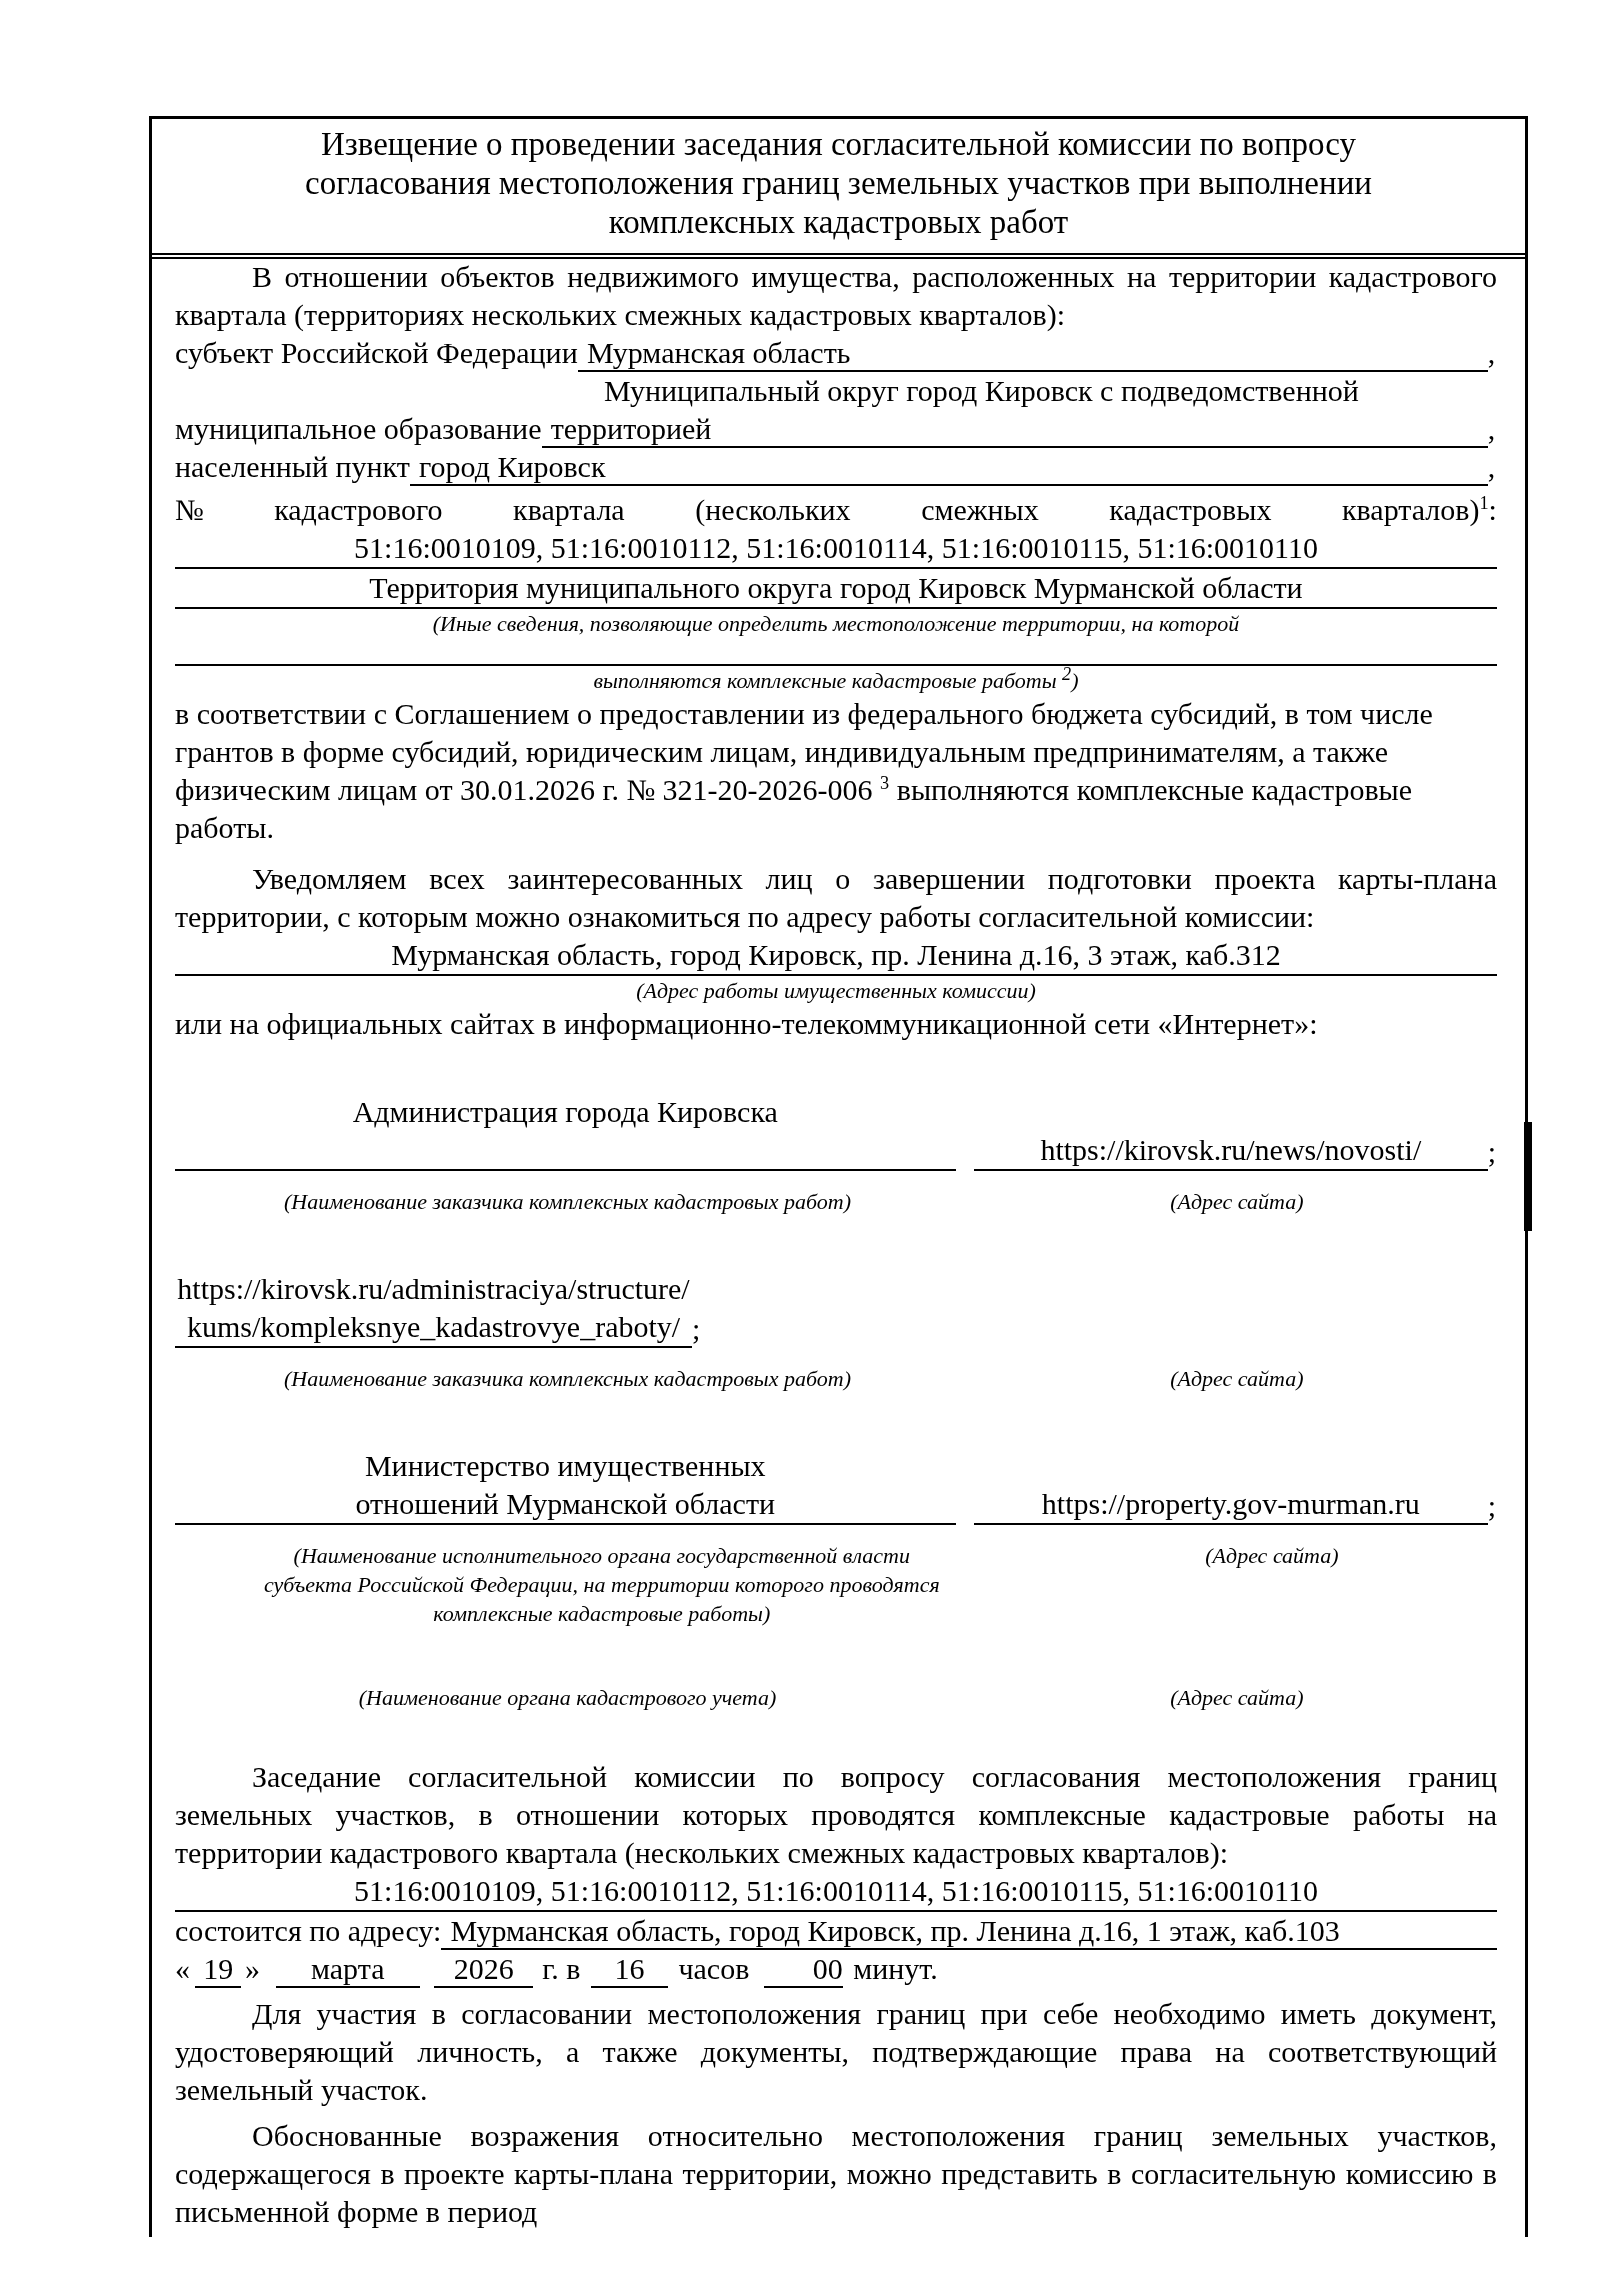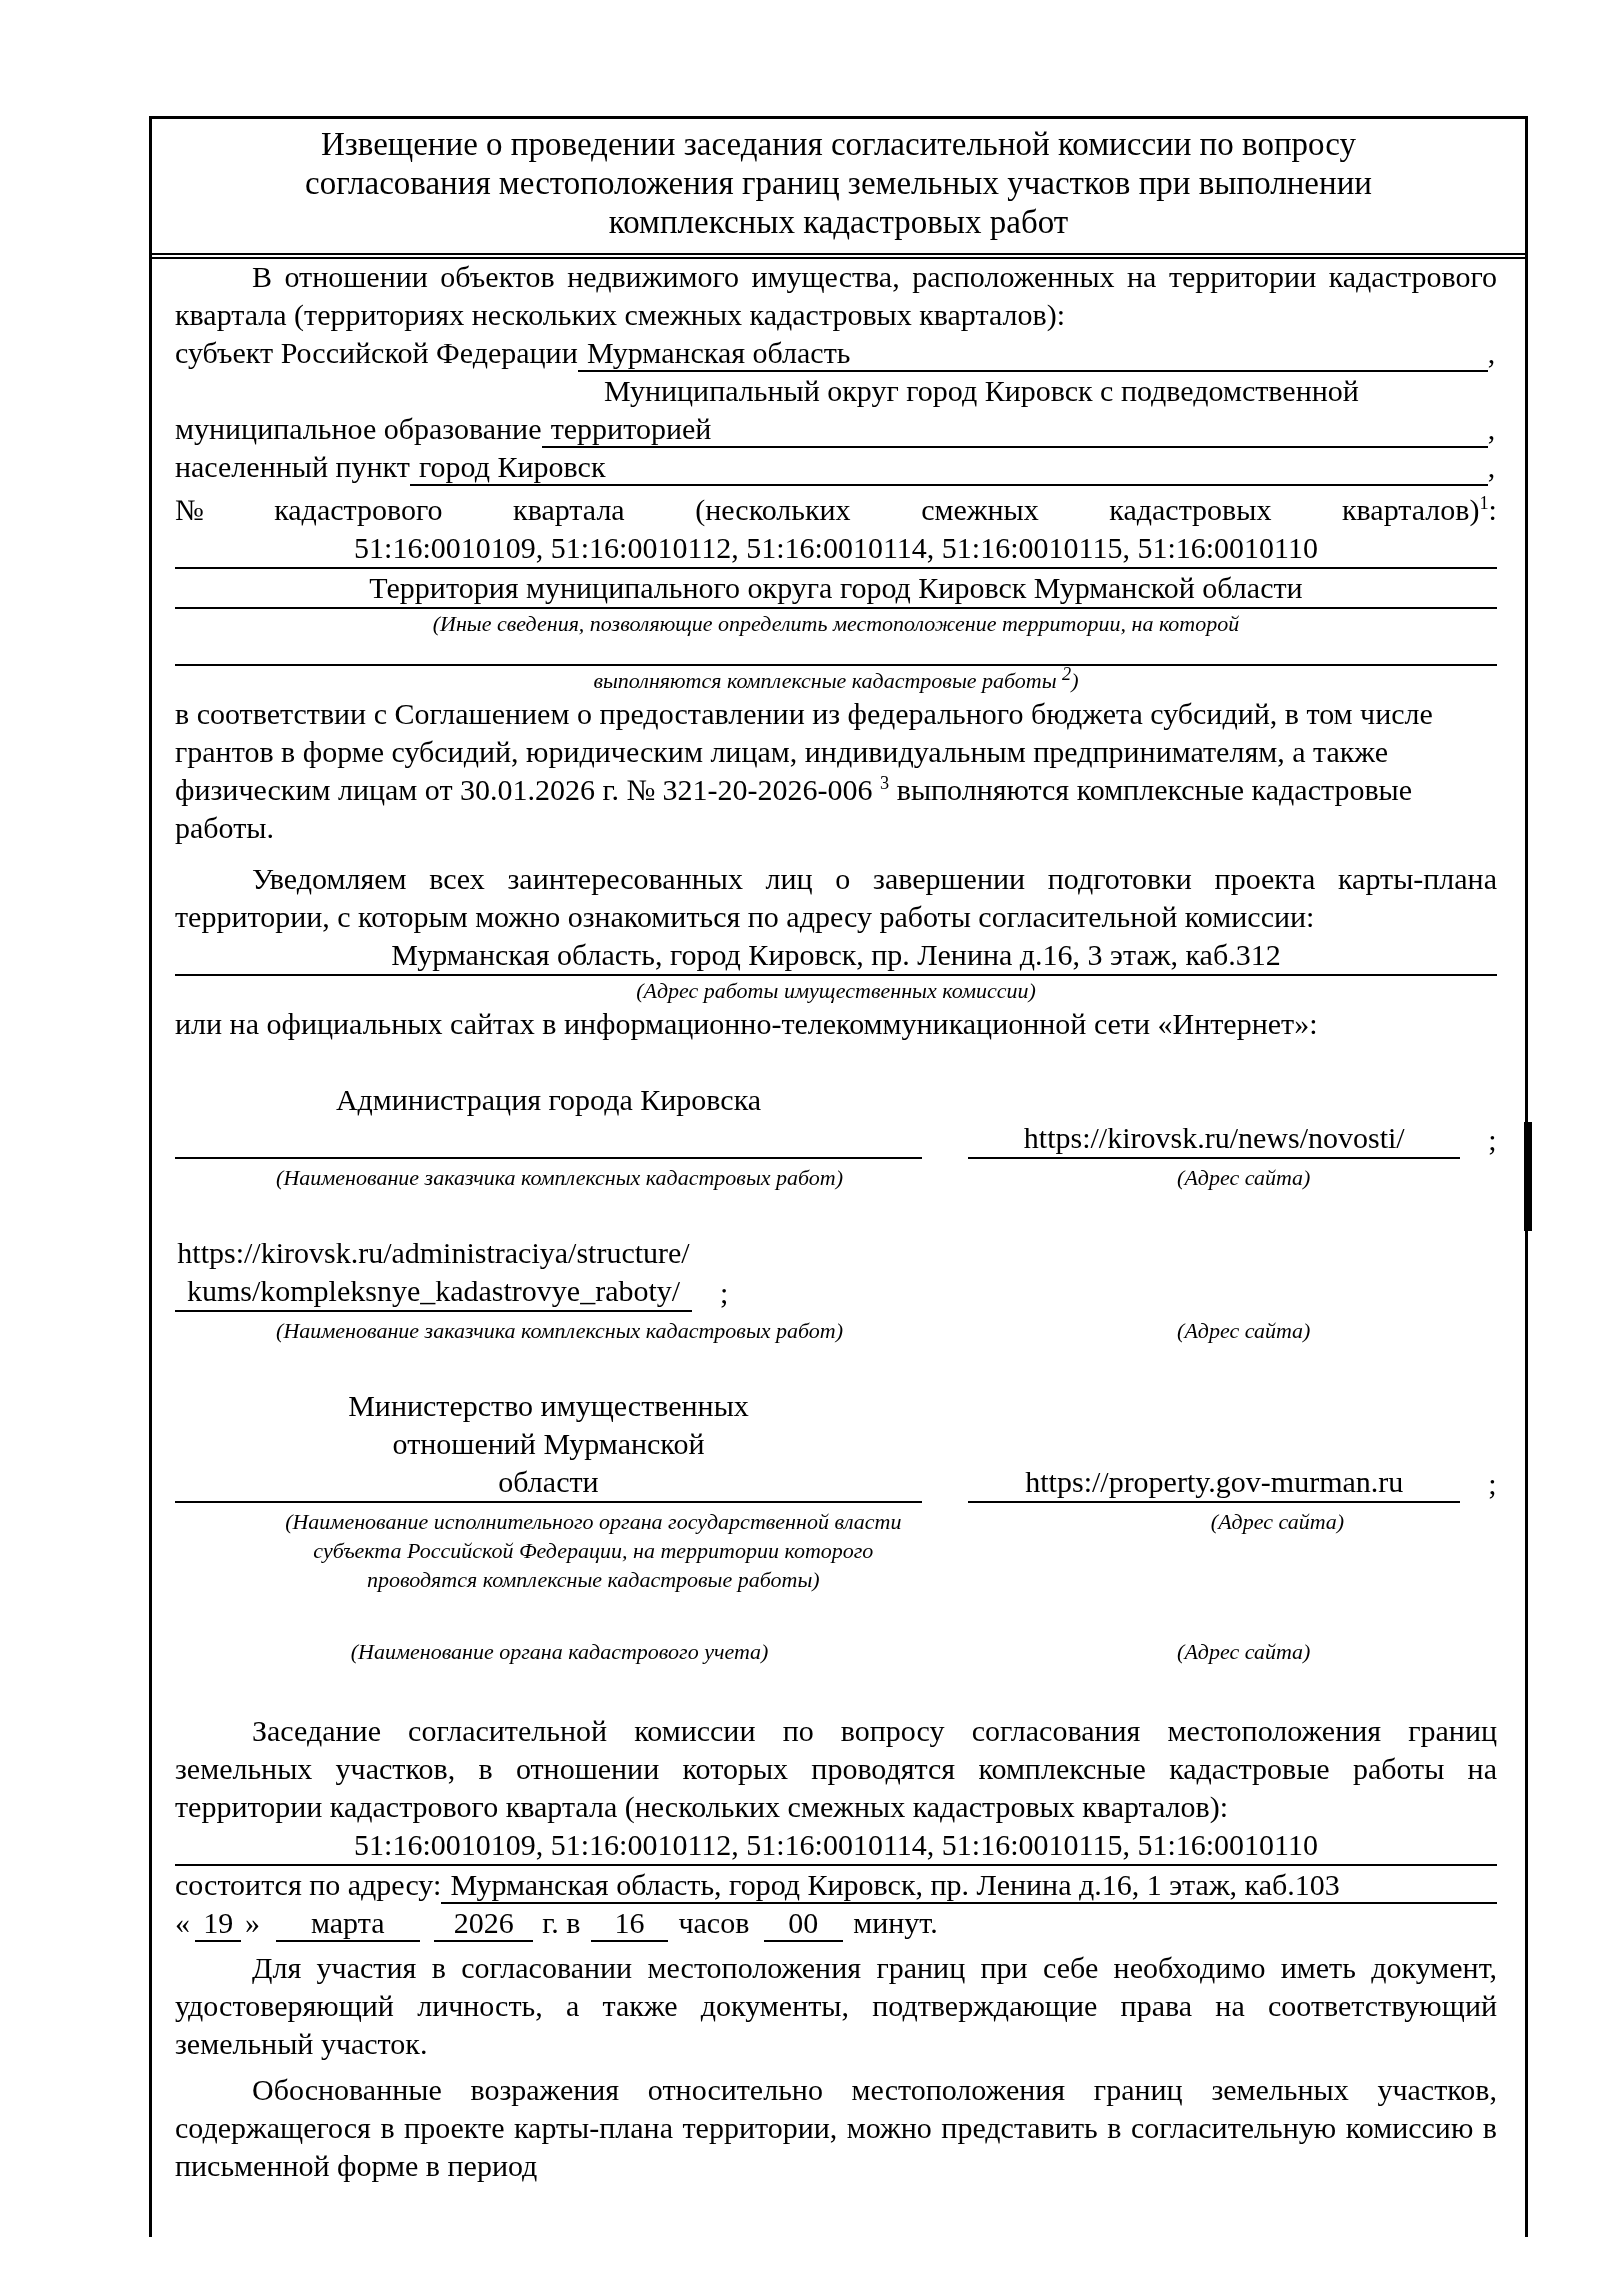--- a/index.html
+++ b/index.html
@@ -19,21 +19,21 @@
   .ind { text-indent: 77px; }
   .line { display: flex; align-items: flex-end; white-space: nowrap; }
   .fill { flex: 1; border-bottom: 2.6px solid #000; padding-left: 9.2px; line-height: 34px; }
   .endmark { width: 9.2px; }
   .center { text-align: center; }
   .rule { border-bottom: 2.6px solid #000; }
   .cap { font-style: italic; font-size: 22px; line-height: 29px; text-align: center; }
   .gap { height: 13px; }
   sup { font-size: 18.3px; line-height: 0; }
 
-  .site-row { display: flex; align-items: flex-end; margin-top: 4px; gap: 28px; }
+  .site-row { display: flex; align-items: flex-end; margin-top: 16px; }
   .site-left { width: 785px; margin-right: 18.3px; }
   .site-right { width: 517px; }
   .site-end { width: 9.2px; text-align: left; }
   .site-name { text-align: center; }
   .site-url { text-align: center; word-break: break-all; }
   .ul-link { text-decoration: underline; text-decoration-thickness: 2.6px; }
 
   .meeting-line { display: flex; align-items: flex-end; white-space: nowrap; }
   .blank { display: inline-block; border-bottom: 2.6px solid #000; text-align: center; line-height: 34px; }
 </style>
@@ -159,21 +159,21 @@
 
   <div class="meeting-line">
     <span>«</span>
     <span class="blank" style="width:46px; margin-left:5.2px;">19</span>
     <span style="margin-left:3.9px;">»</span>
     <span class="blank" style="width:144px; margin-left:15.7px;">марта</span>
     <span class="blank" style="width:99px; margin-left:14.4px;">2026</span>
     <span style="margin-left:9.2px;">г. в</span>
     <span class="blank" style="width:77px; margin-left:10.5px;">16</span>
     <span style="margin-left:10.5px;">часов</span>
-    <span class="blank" style="width:79px; margin-left:14.4px;">00</span>
+    <span class="blank" style="width:79px; margin-left:14.4px;text-align:right;">00</span>
     <span style="margin-left:10.5px;">минут.</span>
   </div>
 
   <div style="height:6.5px;"></div>
   <p class="p ind">Для участия в согласовании местоположения границ при себе необходимо иметь документ, удостоверяющий личность, а также документы, подтверждающие права на соответствующий земельный участок.</p>
   <div style="height:7.9px;"></div>
   <p class="p ind">Обоснованные возражения относительно местоположения границ земельных участков, содержащегося в проекте карты-плана территории, можно представить в согласительную комиссию в письменной форме в период</p>
 </div>
 
 

